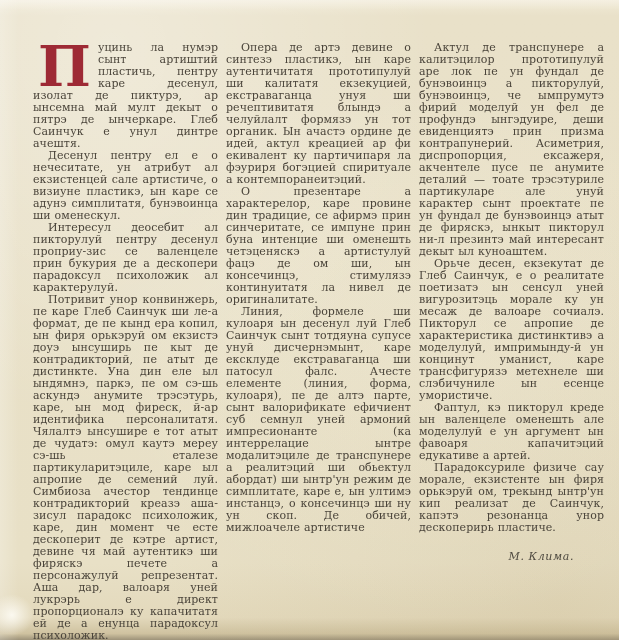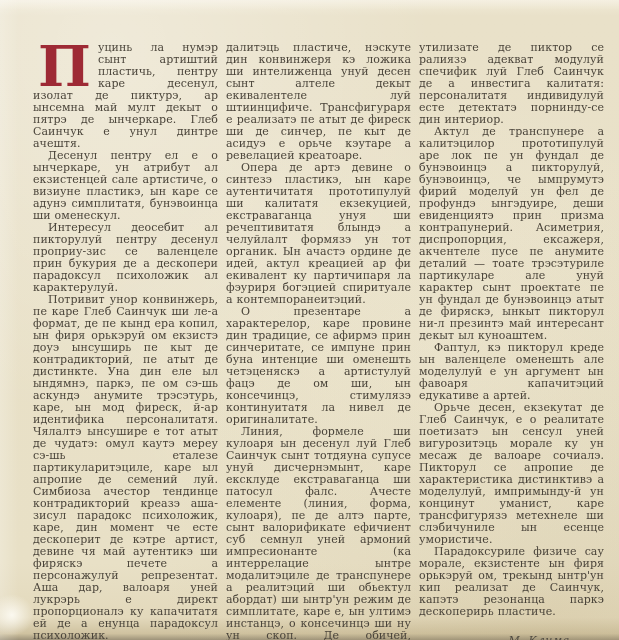--- a/index.html
+++ b/index.html
@@ -74,38 +74,36 @@
 <div class="page">
   <div class="edge-top"></div>
 
   <div class="columns">
 
     <div class="col">
       <p class="para no-indent">
         <span class="dropcap">П</span>
         <span>уцинь ла нумэр сынт артиштий пластичь, пентру каре десенул, изолат де пиктурэ, ар ынсемна май мулт декыт о пятрэ де ынчеркаре. Глеб Саинчук е унул динтре ачештя.</span>
       </p>
-      <p class="para">Десенул пентру ел е о ынчеркаре, ун атрибут ал екзистенцей сале артистиче, о визиуне пластикэ, ын каре се адунэ симплитатя, бунэвоинца ши оменескул.</p>
+      <p class="para">Десенул пентру ел е о нечеситате, ун атрибут ал екзистенцей сале артистиче, о визиуне пластикэ, ын каре се адунэ симплитатя, бунэвоинца ши оменескул.</p>
       <p class="para">Интересул деосебит ал пикторулуй пентру десенул проприу-зис се валенцеле прин букурия де а дескопери парадоксул психоложик ал карактерулуй.</p>
       <p class="para">Потривит унор конвинжерь, пе каре Глеб Саинчук ши ле-а формат, де пе кынд ера копил, ын фиря орькэруй ом екзистэ доуэ ынсуширь пе кыт де контрадикторий, пе атыт де дистинкте. Уна дин еле ыл ындямнэ, паркэ, пе ом сэ-шь аскундэ анумите трэсэтурь, каре, ын мод фиреск, й-ар идентифика персоналитатя. Чялалтэ ынсушире е тот атыт де чудатэ: омул каутэ мереу сэ-шь еталезе партикуларитэциле, каре ыл апропие де семений луй. Симбиоза ачестор тендинце контрадикторий креазэ аша-зисул парадокс психоложик, каре, дин момент че есте дескоперит де кэтре артист, девине чя май аутентикэ ши фиряскэ печете а персонажулуй репрезентат. Аша дар, валоаря уней лукрэрь е директ пропорционалэ ку капачитатя ей де а енунца парадоксул психоложик.</p>
 
     </div>
 
     <div class="col">
-      <p class="para no-indent">далитэць пластиче, нэскуте дин конвинжеря кэ ложика ши интелиженца унуй десен сынт алтеле декыт екивалентеле луй штиинцифиче. Трансфигураря е реализатэ пе атыт де фиреск ши де синчер, пе кыт де асидуэ е орьче кэутаре а ревелацией креатоаре.</p>
       <p class="para">Опера де артэ девине о синтезэ пластикэ, ын каре аутентичитатя прототипулуй ши калитатя екзекуцией, екстраваганца унуя ши речептивитатя блындэ а челуйлалт формязэ ун тот органик. Ын ачастэ ордине де идей, актул креацией ар фи екивалент ку партичипаря ла фэуриря богэцией спиритуале а контемпоранеитэций.</p>
       <p class="para">О презентаре а характерелор, каре провине дин традицие, се афирмэ прин синчеритате, се импуне прин буна интенцие ши оменешть четэценяскэ а артистулуй фацэ де ом ши, ын консечинцэ, стимулязэ континуитатя ла нивел де оригиналитате.</p>
       <p class="para">Линия, формеле ши кулоаря ын десенул луй Глеб Саинчук сынт тотдяуна супусе унуй дисчернэмынт, каре ексклуде екстраваганца ши патосул фалс. Ачесте елементе (линия, форма, кулоаря), пе де алтэ парте, сынт валорификате ефичиент суб семнул уней армоний импресионанте (ка интеррелацие ынтре модалитэциле де транспунере а реалитэций ши обьектул абордат) ши ынтр'ун режим де симплитате, каре е, ын ултимэ инстанцэ, о консечинцэ ши ну ун скоп. Де обичей, мижлоачеле артистиче</p>
     </div>
 
     <div class="col">
-      <p class="para no-indent">утилизате де пиктор се ралиязэ адекват модулуй спечифик луй Глеб Саинчук де а инвестига калитатя: персоналитатя индивидулуй есте детектатэ порнинду-се дин интериор.</p>
       <p class="para">Актул де транспунере а калитэцилор прототипулуй аре лок пе ун фундал де бунэвоинцэ а пикторулуй, бунэвоинцэ, че ымпрумутэ фирий моделуй ун фел де профундэ ынгэдуире, деши евиденциятэ прин призма контрапунерий. Асиметрия, диспропорция, ексажеря, акчентеле пусе пе анумите деталий — тоате трэсэтуриле партикуларе але унуй карактер сынт проектате пе ун фундал де бунэвоинцэ атыт де фиряскэ, ынкыт пикторул ни-л презинтэ май интересант декыт ыл куноаштем.</p>
+      <p class="para">Орьче десен, екзекутат де Глеб Саинчук, е о реалитате поетизатэ ын сенсул уней вигурозитэць морале ку ун месаж де валоаре сочиалэ. Пикторул се апропие де характеристика дистинктивэ а моделулуй, импримынду-й ун концинут уманист, каре трансфигурязэ метехнеле ши слэбичуниле ын есенце умористиче.</p>
       <p class="para">Фаптул, кэ пикторул креде ын валенцеле оменешть але моделулуй е ун аргумент ын фавоаря капачитэций едукативе а артей.</p>
-      <p class="para">Орьче десен, екзекутат де Глеб Саинчук, е о реалитате поетизатэ ын сенсул уней вигурозитэць морале ку ун месаж де валоаре сочиалэ. Пикторул се апропие де характеристика дистинктивэ а моделулуй, импримынду-й ун концинут уманист, каре трансфигурязэ метехнеле ши слэбичуниле ын есенце умористиче.</p>
-      <p class="para">Парадоксуриле физиче сау морале, екзистенте ын фиря орькэруй ом, трекынд ынтр'ун кип реализат де Саинчук, капэтэ резонанца паркэ дескоперирь пластиче.</p>
+      <p class="para">Парадоксуриле физиче сау морале, екзистенте ын фиря орькэруй ом, трекынд ынтр'ун кип реализат де Саинчук, капэтэ резонанца унор дескоперирь пластиче.</p>
       <p class="signature">М. Клима.</p>
     </div>
 
   </div>
 
   <div class="white-patch"></div>
 </div>
 
 </body></html>

